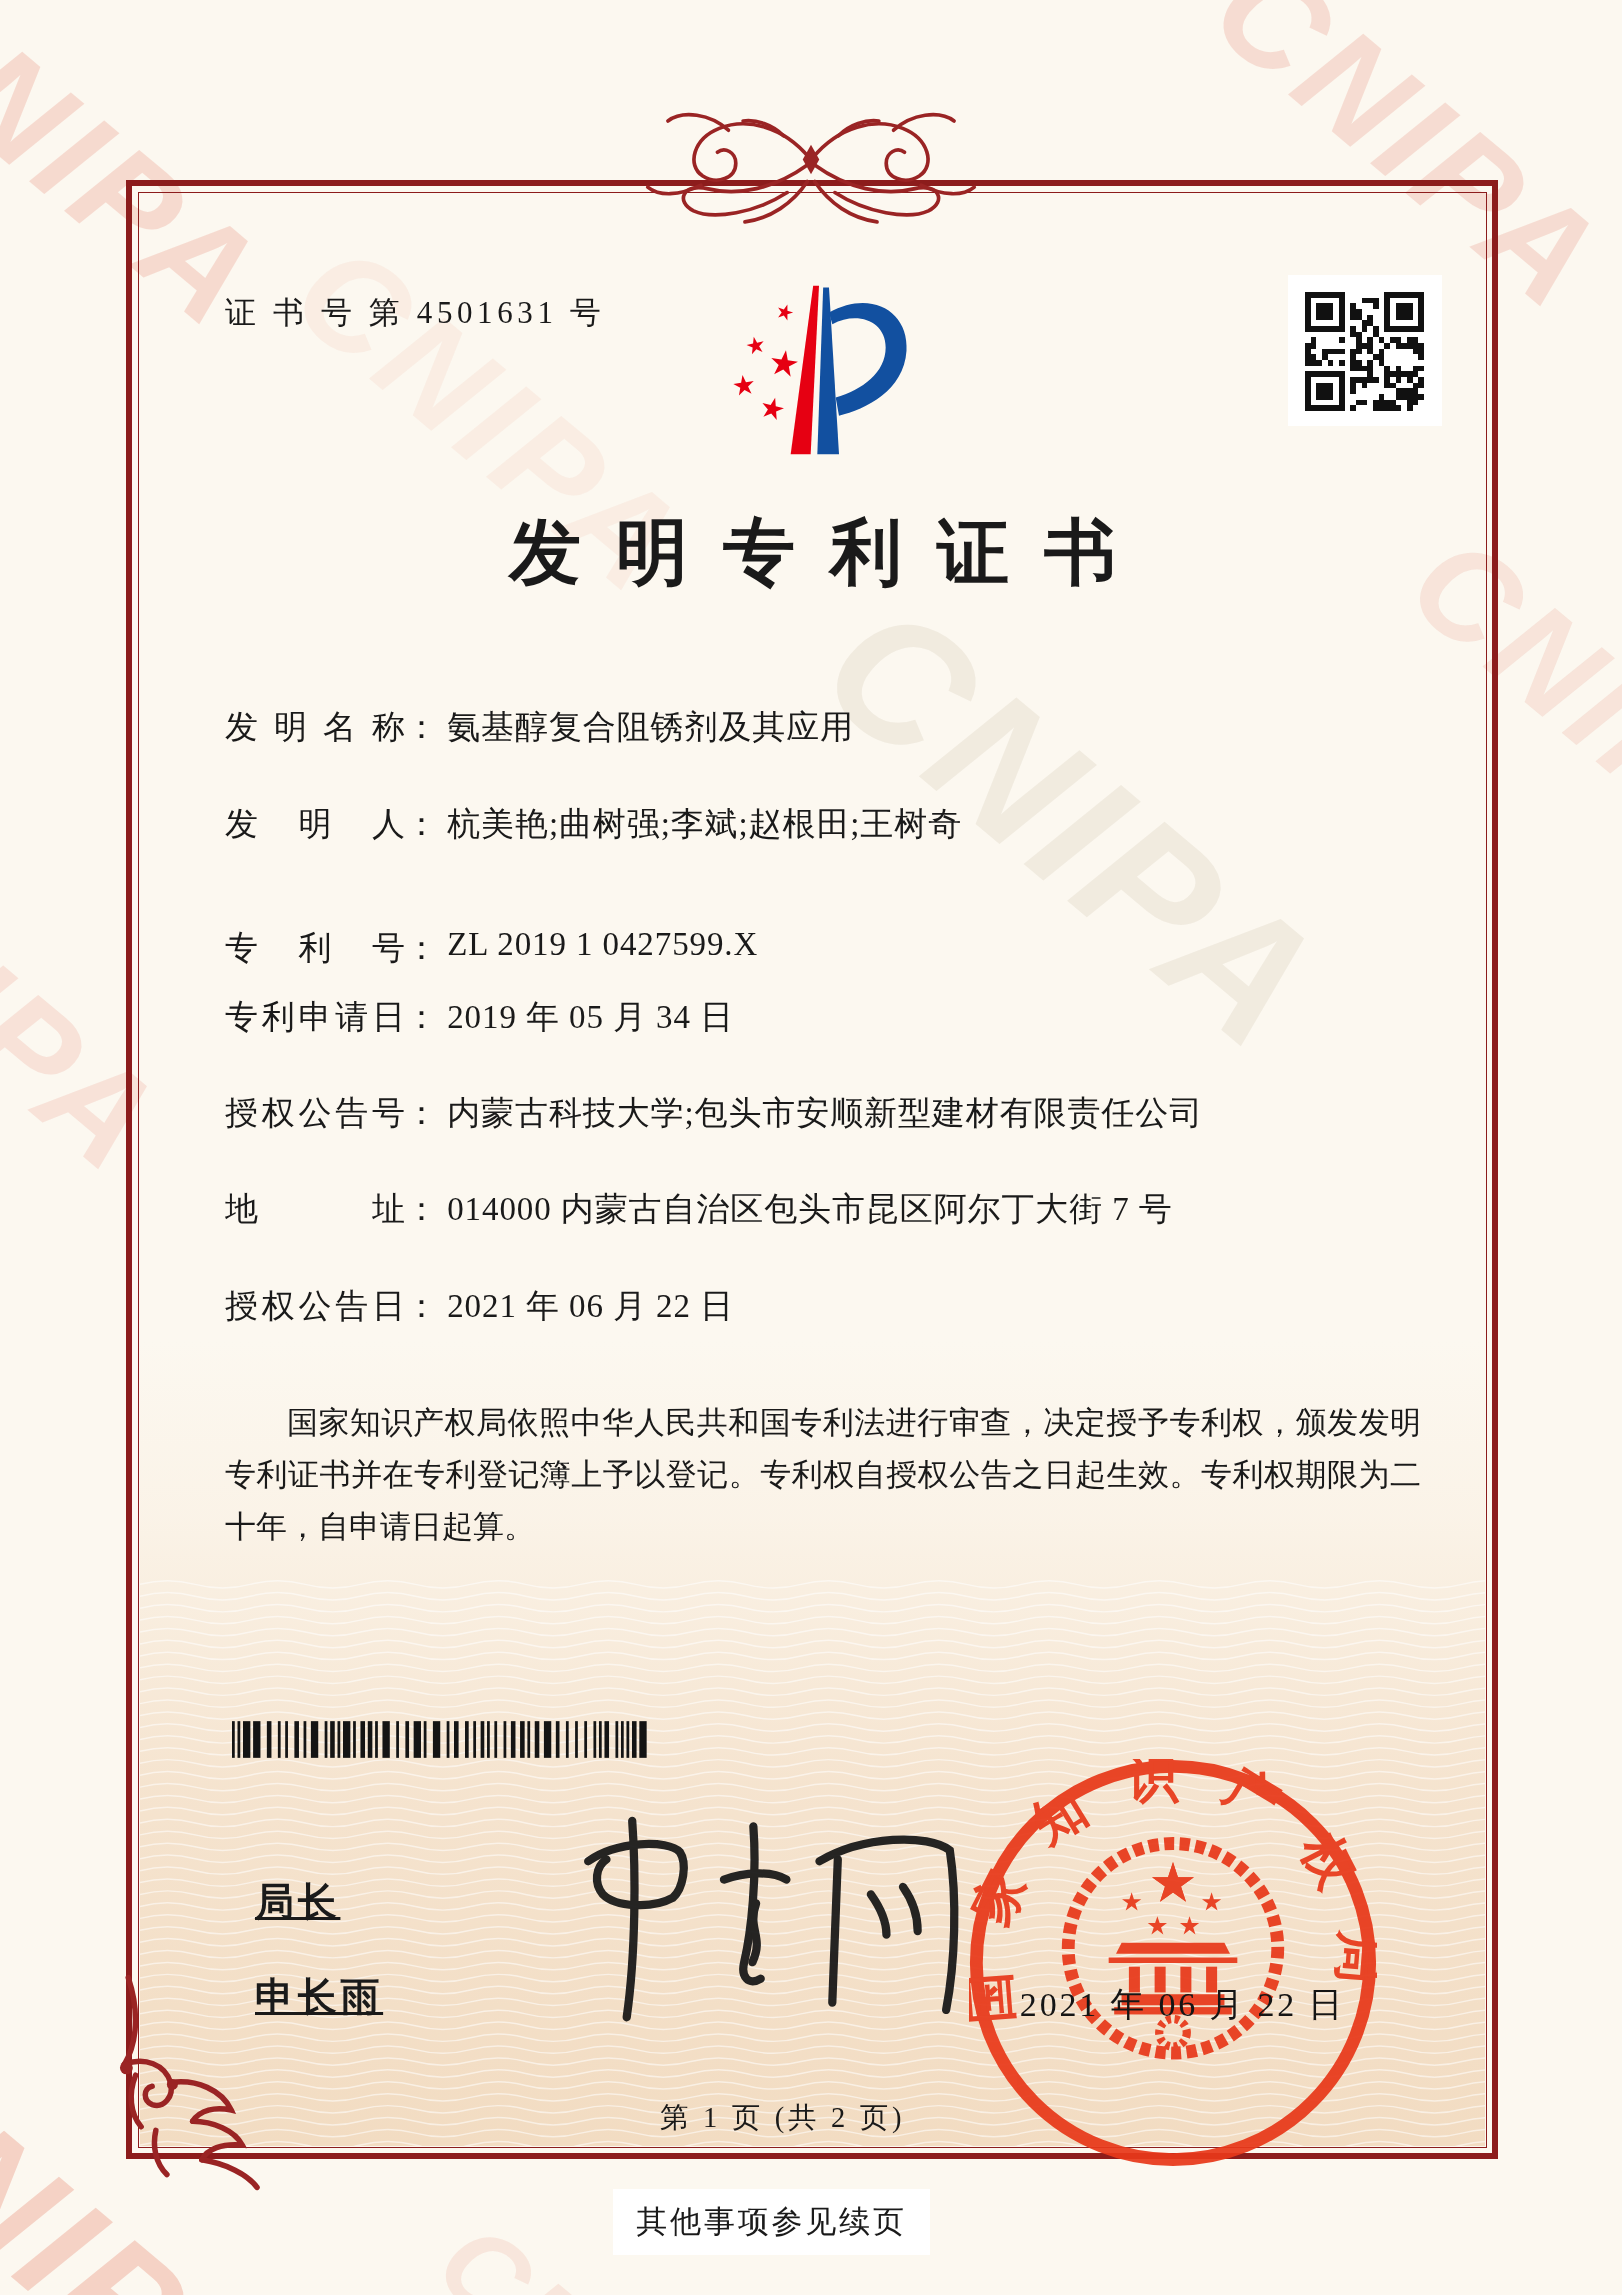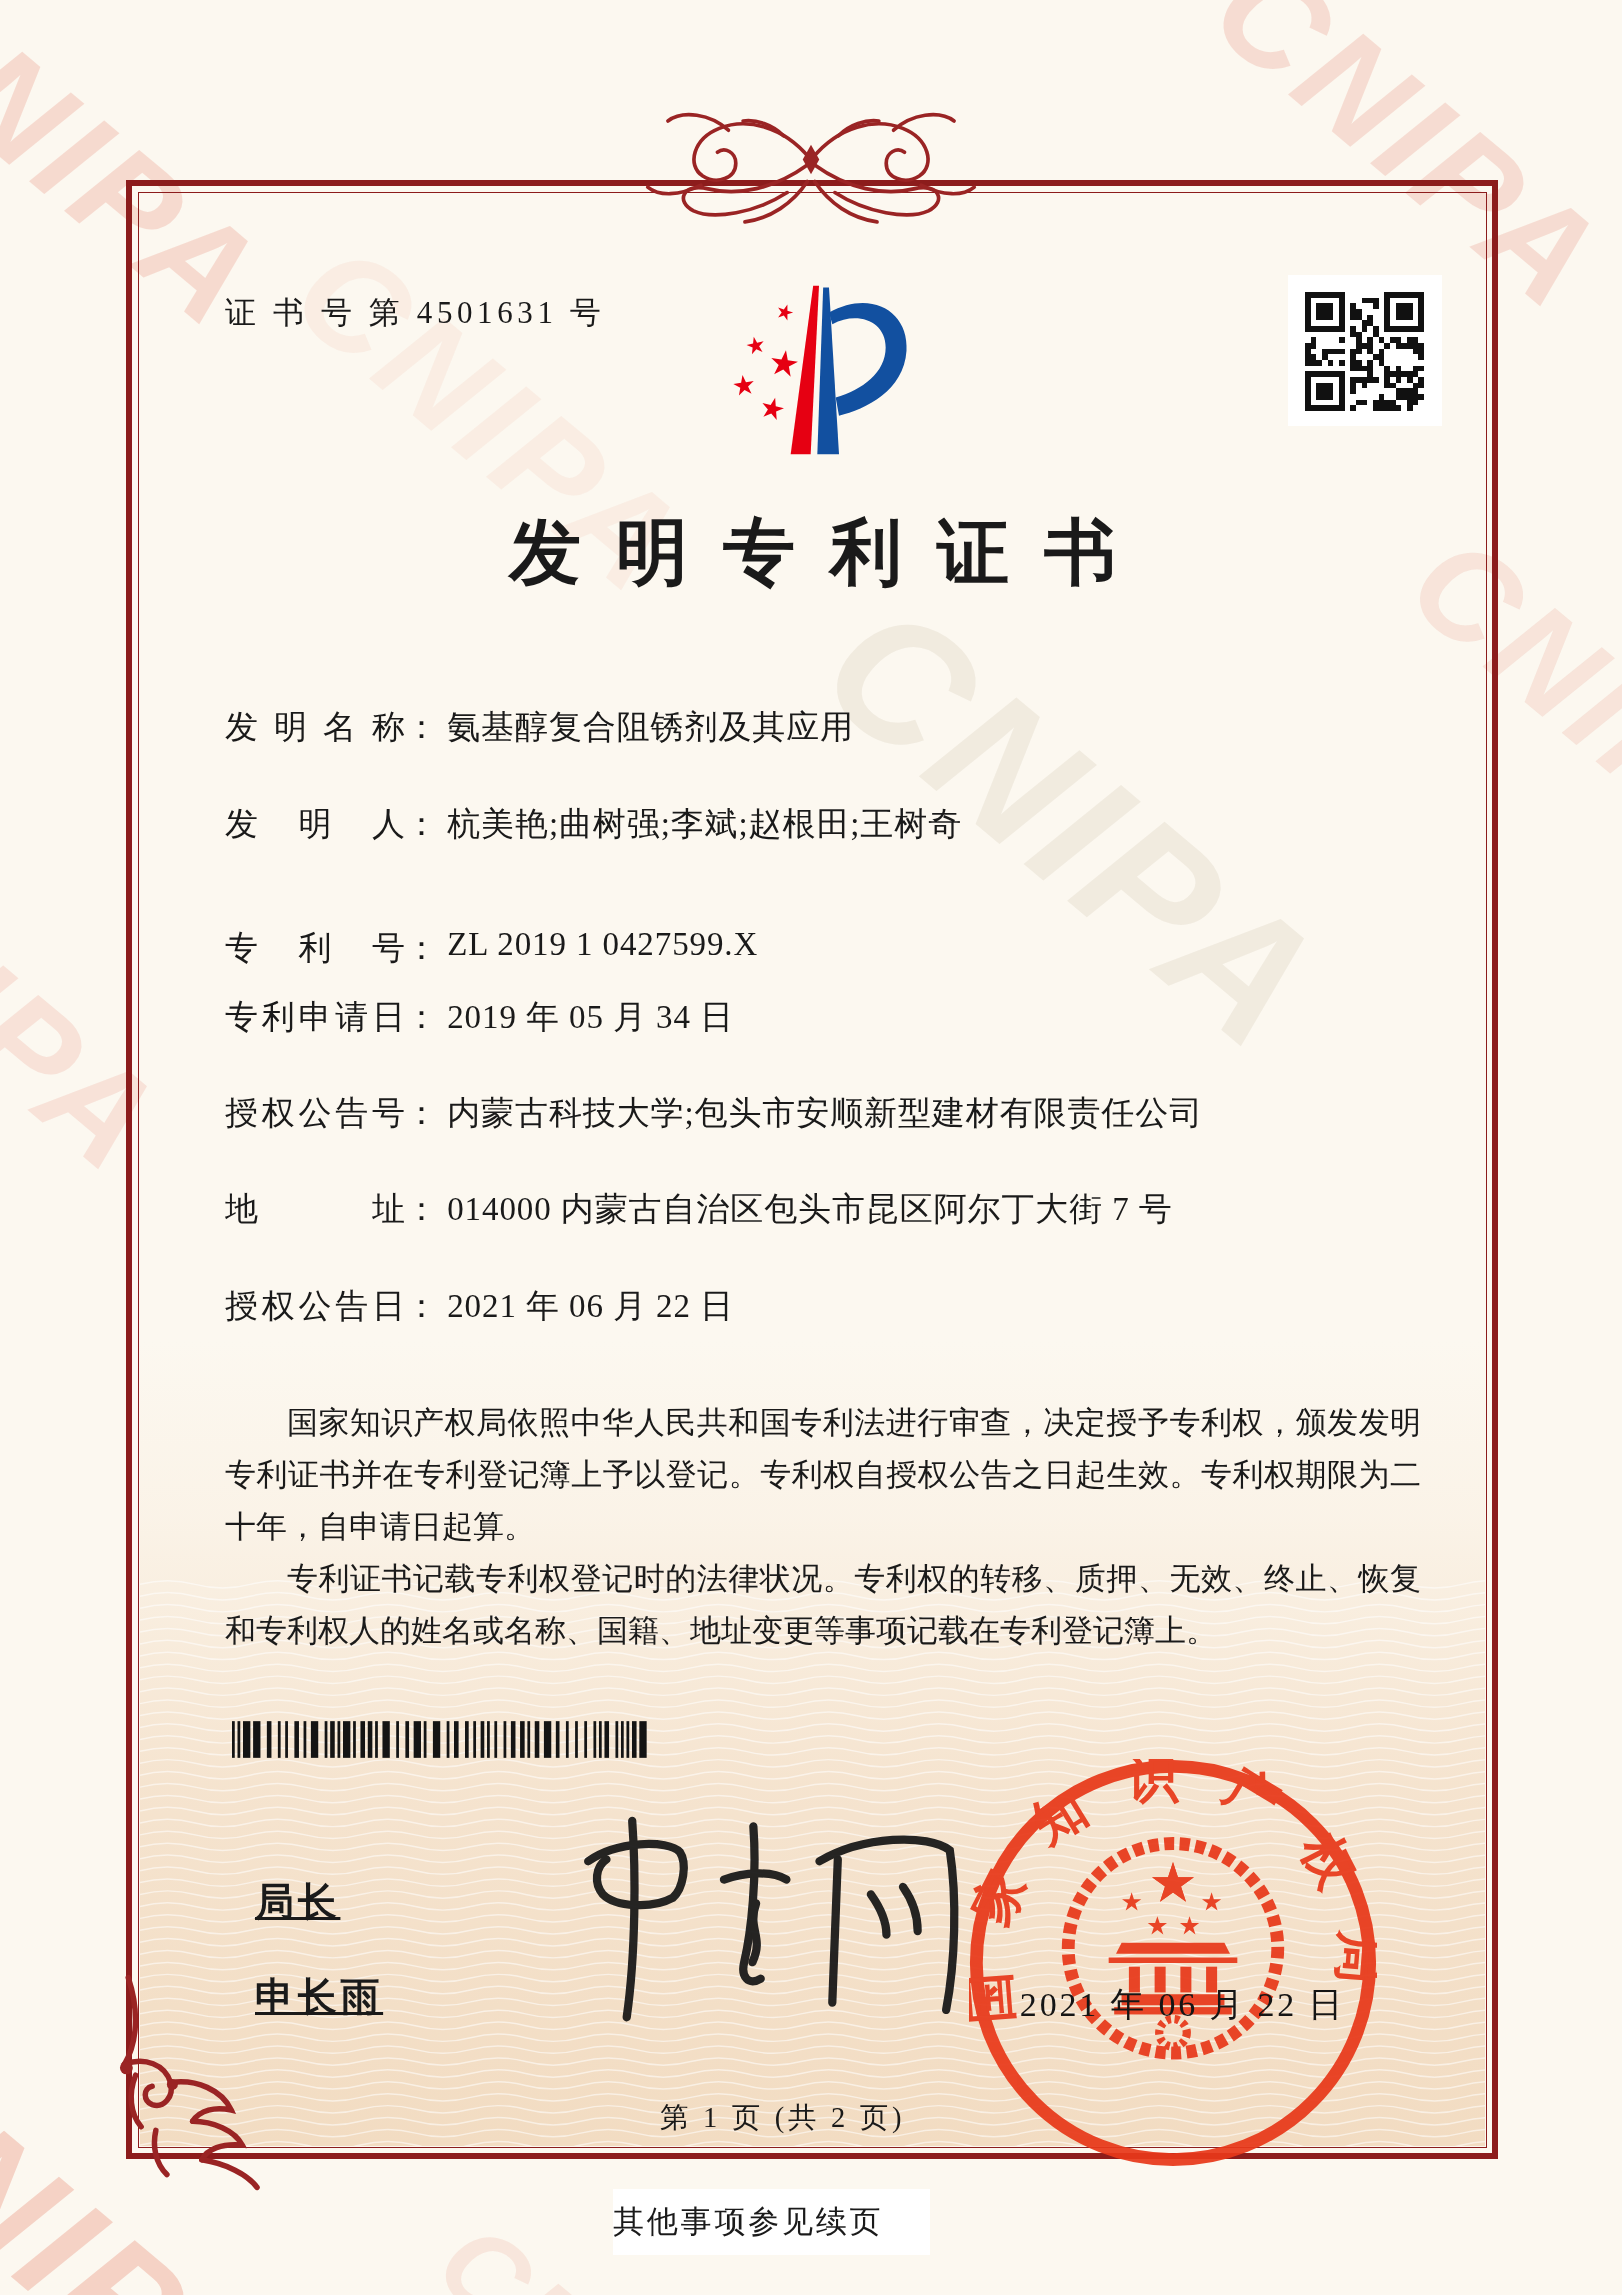--- a/index.html
+++ b/index.html
@@ -35,21 +35,21 @@
   #paras p{margin:0;text-indent:2em;}
   #barcode{left:232px;top:1721px;}
   .sig-label{left:255px;font-size:39px;font-weight:700;
              font-family:"Liberation Sans","DejaVu Sans",sans-serif;letter-spacing:3.7px;text-decoration:underline;}
   #signature{left:478px;top:1795px;}
   #seal{left:969px;top:1759px;}
   #seal-date{left:1001px;top:1982px;width:363px;font-size:34px;letter-spacing:2.8px;color:#151515;
              text-align:center;white-space:nowrap;}
   #page-info{left:126px;top:2099px;width:1313px;text-align:center;font-size:28.5px;letter-spacing:3.7px;}
   #note-box{left:613px;top:2189px;width:317px;height:66px;background:#fff;
-            line-height:66px;font-size:31px;letter-spacing:2.8px;}
+            text-align:center;line-height:66px;font-size:31px;letter-spacing:2.8px;}
   svg{display:block;}
 </style>
 </head>
 <body>
 
 <div class="wm" style="left:-55px;top:-55px;font-size:138px;color:rgba(244,208,196,0.75);">CNIPA</div>
 <div class="wm" style="left:1286px;top:-73px;font-size:138px;color:rgba(244,208,196,0.7);">CNIPA</div>
 <div class="wm" style="left:367px;top:211px;font-size:138px;color:rgba(244,211,199,0.3);">CNIPA</div>
 <div class="wm" style="left:918px;top:560px;font-size:179px;color:rgba(214,204,186,0.3);">CNIPA</div>
 <div class="wm" style="left:-156px;top:790px;font-size:138px;color:rgba(244,208,196,0.55);">CNIPA</div>
@@ -313,21 +313,20 @@
 </div>
 <div class="frow z4" style="top:1187px">
   <span class="flabel">地址</span><span class="fcolon">：</span><span class="fvalue">014000 内蒙古自治区包头市昆区阿尔丁大街 7 号</span>
 </div>
 <div class="frow z4" style="top:1284px">
   <span class="flabel">授权公告日</span><span class="fcolon">：</span><span class="fvalue">2021 年 06 月 22 日</span>
 </div>
 
 <div id="paras" class="abs z4">
   <p>国家知识产权局依照中华人民共和国专利法进行审查，决定授予专利权，颁发发明专利证书并在专利登记簿上予以登记。专利权自授权公告之日起生效。专利权期限为二十年，自申请日起算。</p>
-  <p>专利证书记载专利权登记时的法律状况。专利权的转移、质押、无效、终止、恢复和专利权人的姓名或名称、国籍、地址变更等事项记载在专利登记簿上。</p>
 </div>
 
 <svg id="barcode" class="abs z4" width="422" height="37" viewBox="0 0 460 40">
     <rect x="0" y="0" width="3" height="40" fill="#141414"></rect>
     <rect x="6" y="0" width="3" height="40" fill="#141414"></rect>
     <rect x="12" y="0" width="8" height="40" fill="#141414"></rect>
     <rect x="23" y="0" width="8" height="40" fill="#141414"></rect>
     <rect x="38" y="0" width="5" height="40" fill="#141414"></rect>
     <rect x="50" y="0" width="3" height="40" fill="#141414"></rect>
     <rect x="58" y="0" width="3" height="40" fill="#141414"></rect>

